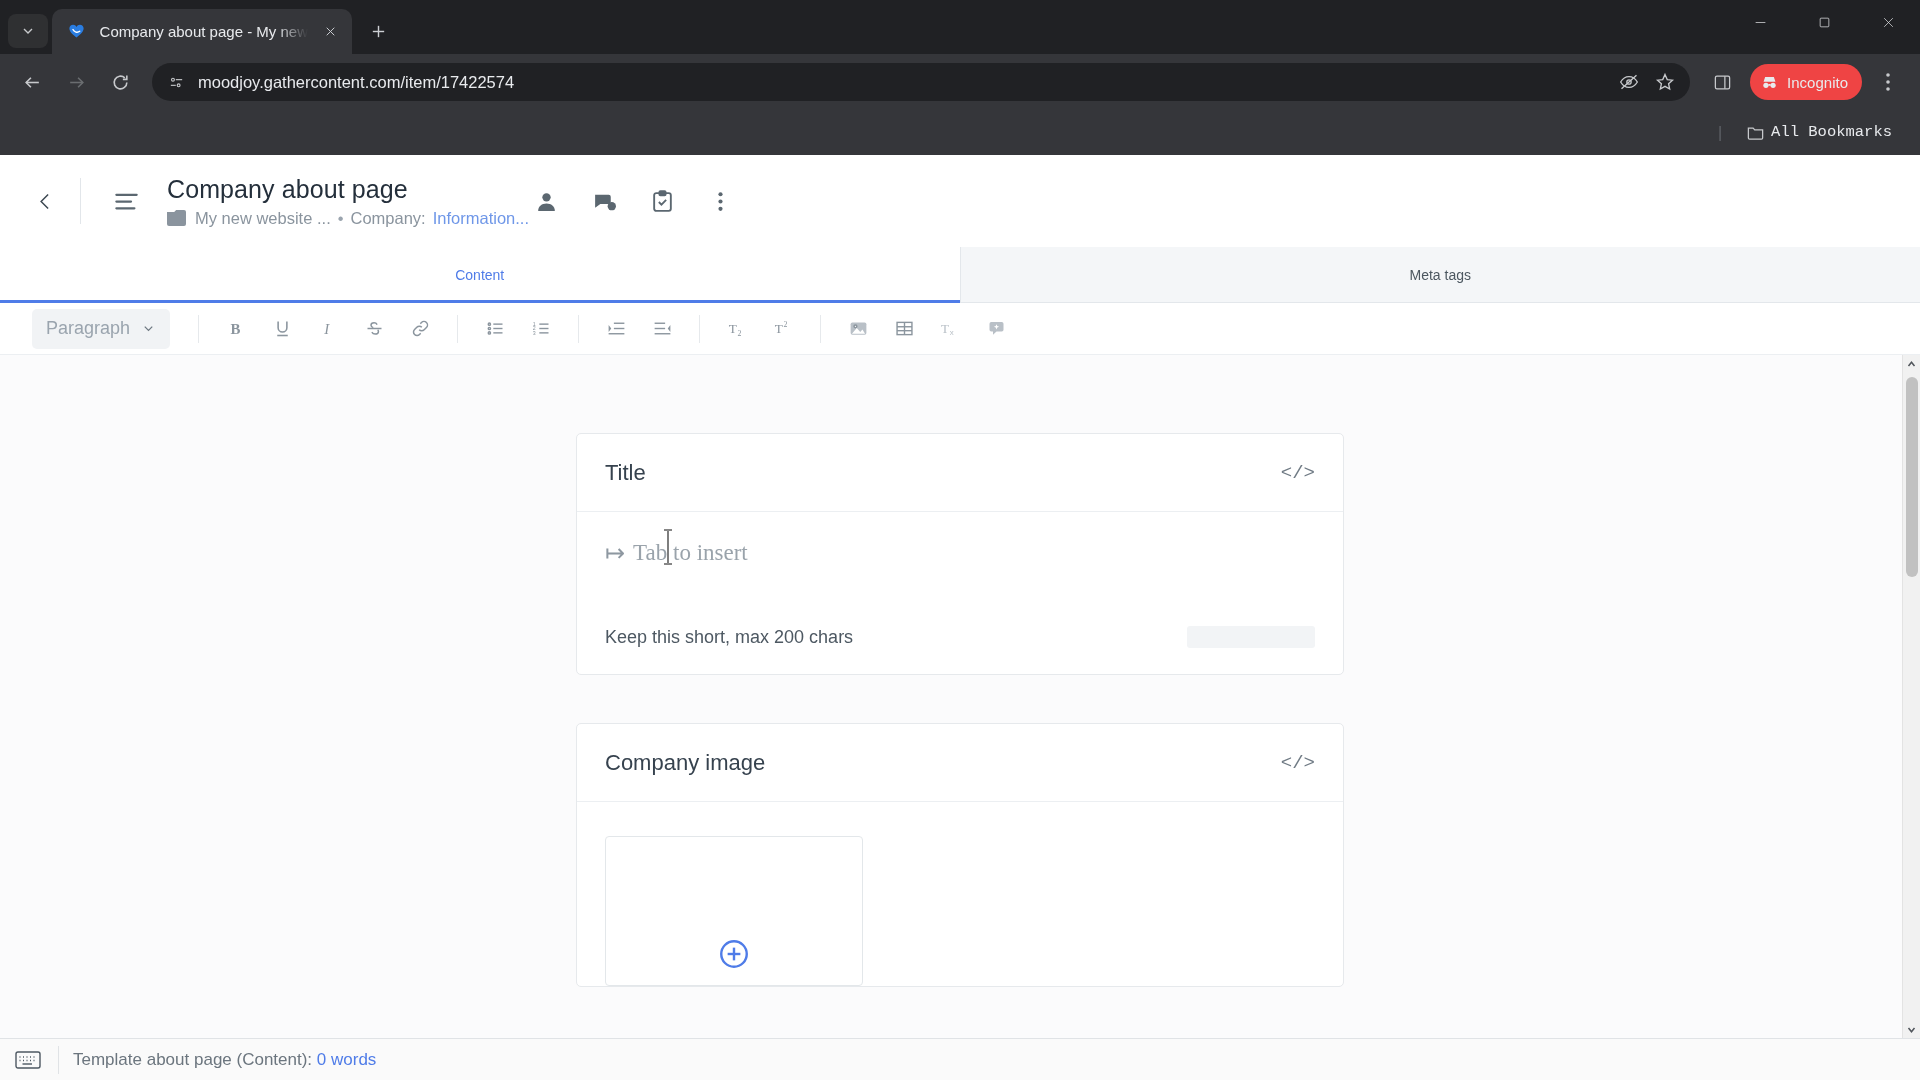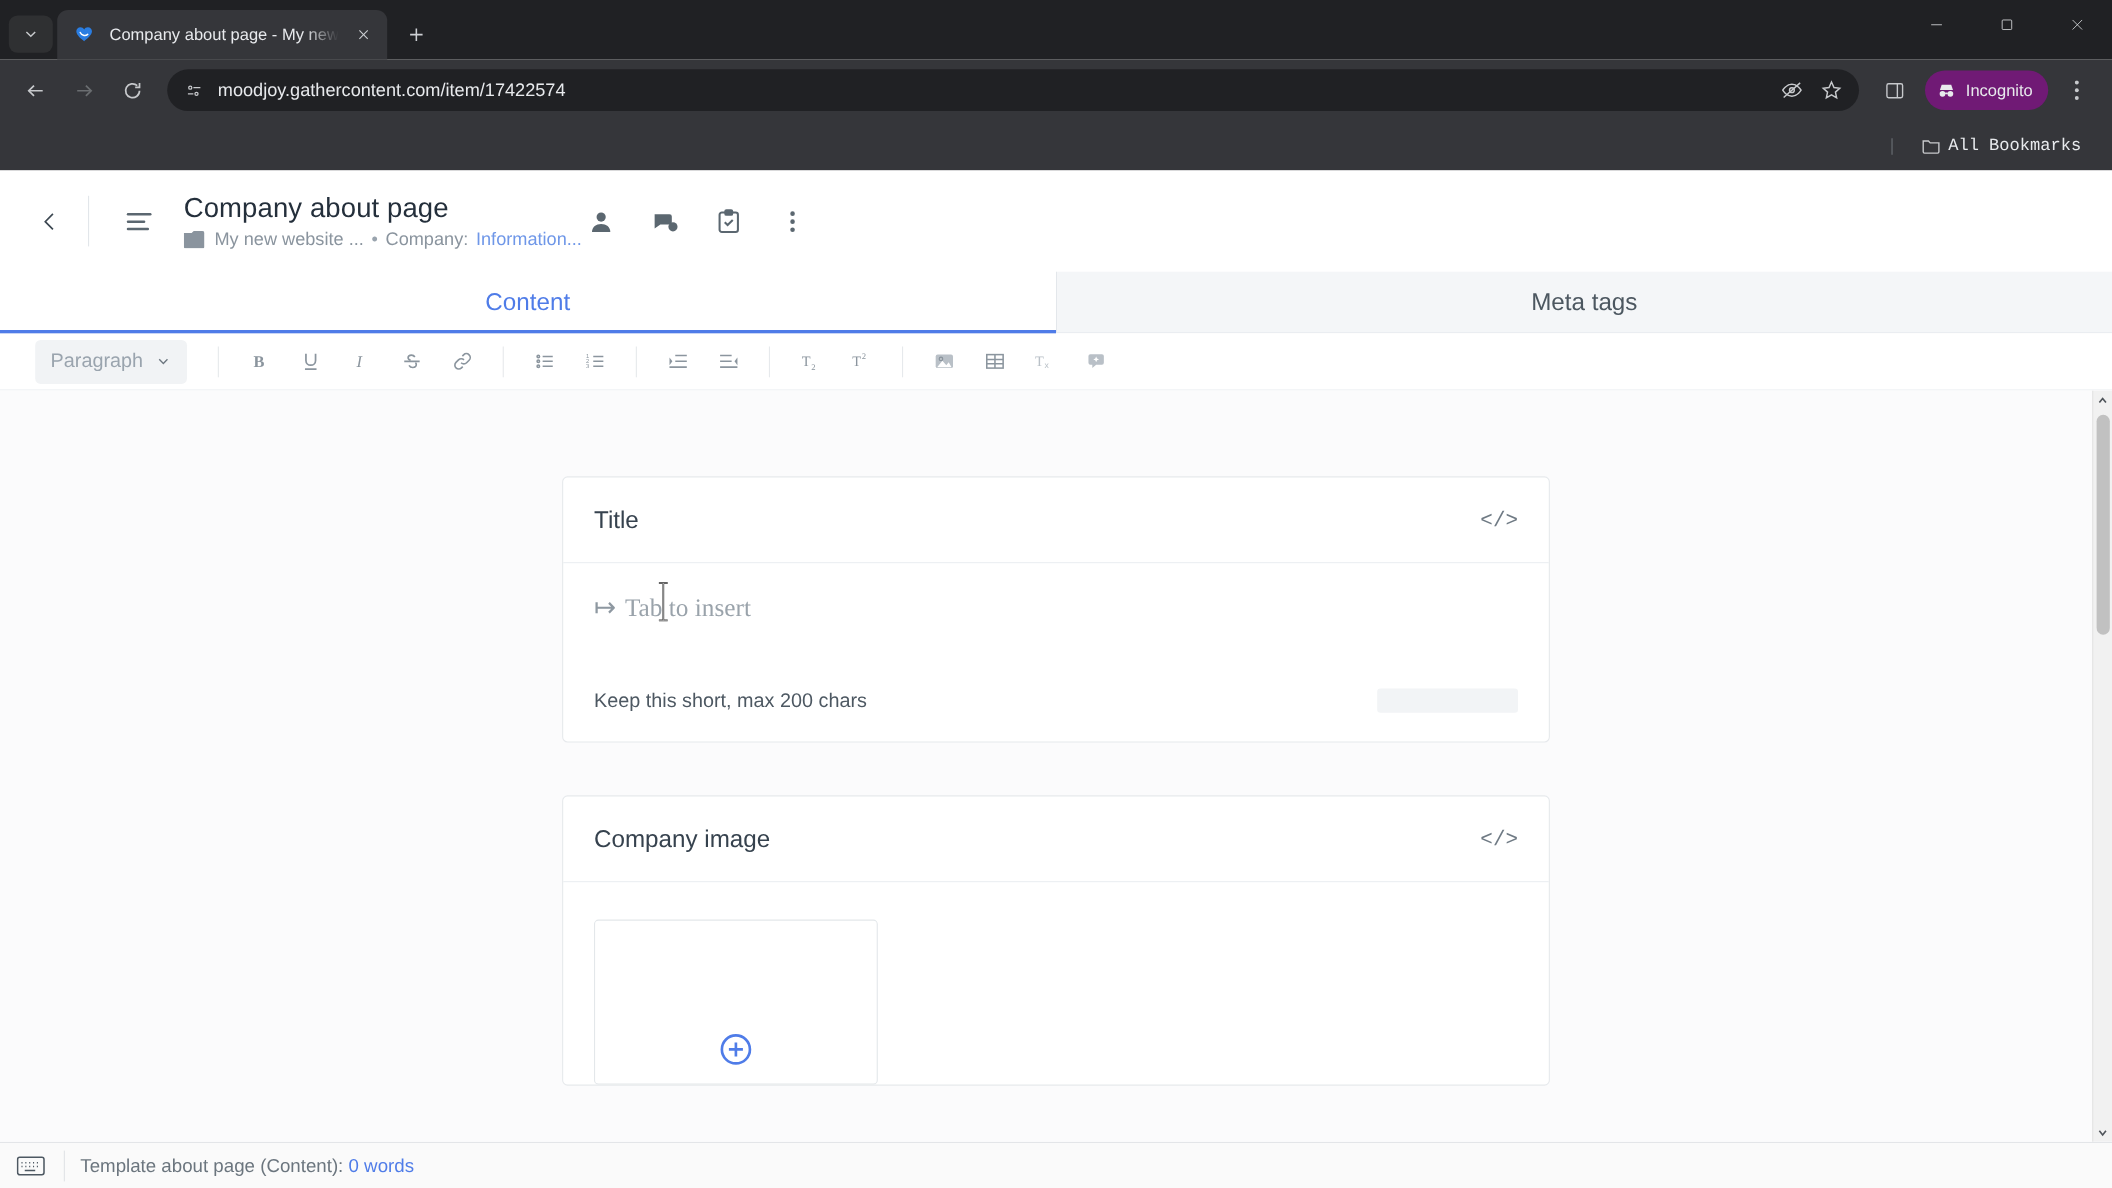--- a/index.html
+++ b/index.html
@@ -76,21 +76,21 @@
   .omnibox .site-icon svg { width: 17px; height: 17px; stroke: #c7c9cc; stroke-width: 1.6; fill:none; }
   .url { flex: 1; color: #e8eaed; font-size: 16.5px; white-space: nowrap; overflow: hidden; }
   .omni-right { display: flex; align-items: center; gap: 14px; flex: none; }
   .omni-right .oi { width: 22px; height: 22px; cursor: pointer; display:flex;align-items:center;justify-content:center; }
   .omni-right .oi svg { width: 20px; height: 20px; stroke: #c7c9cc; stroke-width: 1.6; fill: none; }
 
   .tb-right { display: flex; align-items: center; gap: 4px; flex: none; }
   .sidepanel-btn { width: 40px; height: 40px; display:flex;align-items:center;justify-content:center;cursor:pointer;border-radius:50%; }
   .sidepanel-btn svg { width: 19px; height: 19px; stroke: #c7c9cc; stroke-width: 1.6; fill: none; }
   .incognito {
-    height: 36px; border-radius: 18px; background: #701a75;
+    height: 36px; border-radius: 18px; background: #ef4444;
     display: flex; align-items: center; gap: 8px; padding: 0 14px 0 10px;
     cursor: pointer; margin-left: 4px;
   }
   .incognito svg { width: 19px; height: 19px; fill: #e8eaed; }
   .incognito span { color: #e8eaed; font-size: 15px; }
   .menu-btn { width: 40px; height: 40px; display:flex;align-items:center;justify-content:center;cursor:pointer;border-radius:50%;margin-left:2px; }
   .menu-btn svg { width: 4px; height: 18px; fill: #c7c9cc; }
 
   .bookmarkbar {
     height: 45px; background: #35363a; display: flex; align-items: center;
@@ -130,21 +130,21 @@
   .status-name { font-size: 24px; color: #242f3b; }
   .due-date { font-size: 16.5px; color: #7d8892; text-decoration: underline; cursor: pointer; }
 
   .hdr-actions { display: flex; align-items: center; gap: 24px; flex: none; padding-right: 6px; }
   .hdr-ic { width: 34px; height: 34px; display:flex;align-items:center;justify-content:center;cursor:pointer; }
   .hdr-ic svg { width: 25px; height: 25px; }
 
   .tabs-row { height: 56px; display: flex; flex: none; border-bottom: 1px solid #e3e7eb; }
   .tabb {
     flex: 1; display: flex; align-items: center; justify-content: center;
-    font-size: 22px; cursor: pointer; position: relative; background: #f4f6f8; color: #4c5760;
+    font-size: 14px; cursor: pointer; position: relative; background: #f4f6f8; color: #4c5760;
     border-right: 1px solid #e3e7eb;
   }
   .tabb.active { background: #ffffff; color: #4f7ce8; }
   .tabb.active::after { content:''; position:absolute; left:0; right:0; bottom:-1px; height: 3px; background: #4f7ce8; }
   .tabb:last-child { border-right: none; }
 
   .format-bar {
     height: 52px; background: #fff; display: flex; align-items: center;
     padding: 0 14px; gap: 0; flex: none; border-bottom: 1px solid #eceff2;
   }
@@ -155,21 +155,21 @@
   .para-sel span { font-size: 18px; color: #9aa4ae; }
   .para-sel svg { width: 15px; height: 15px; stroke: #6d7780; stroke-width: 2; fill: none; }
   .fb-sep { width: 1px; height: 28px; background: #e6e9ec; margin: 0 14px; flex: none; }
   .fb-btn { width: 36px; height: 36px; display:flex;align-items:center;justify-content:center;cursor:pointer;border-radius:4px;flex:none; margin: 0 5px; }
   .fb-btn svg { width: 21px; height: 21px; }
 
   .canvas { flex: 1; background: #fbfbfc; overflow: hidden; position: relative; }
   .canvas-inner { padding-top: 78px; display: flex; flex-direction: column; align-items: center; gap: 48px; }
 
   .field-card {
-    width: 898px; background: #fff; border: 1px solid #e6e9ec; border-radius: 5px;
+    width: 768px; background: #fff; border: 1px solid #e6e9ec; border-radius: 5px;
   }
   .fc-head {
     height: 78px; display: flex; align-items: center; justify-content: space-between;
     padding: 0 28px; border-bottom: 1px solid #eceff2;
   }
   .fc-label { font-size: 22px; color: #36424e; }
   .fc-code { font-size: 19px; color: #6f7a84; cursor: pointer; font-family: "Liberation Mono", monospace; }
 
   .fc-body { padding: 28px 28px 0 28px; min-height: 92px; position: relative; }
   .placeholder-row { display: flex; align-items: center; gap: 0; position: relative; }

